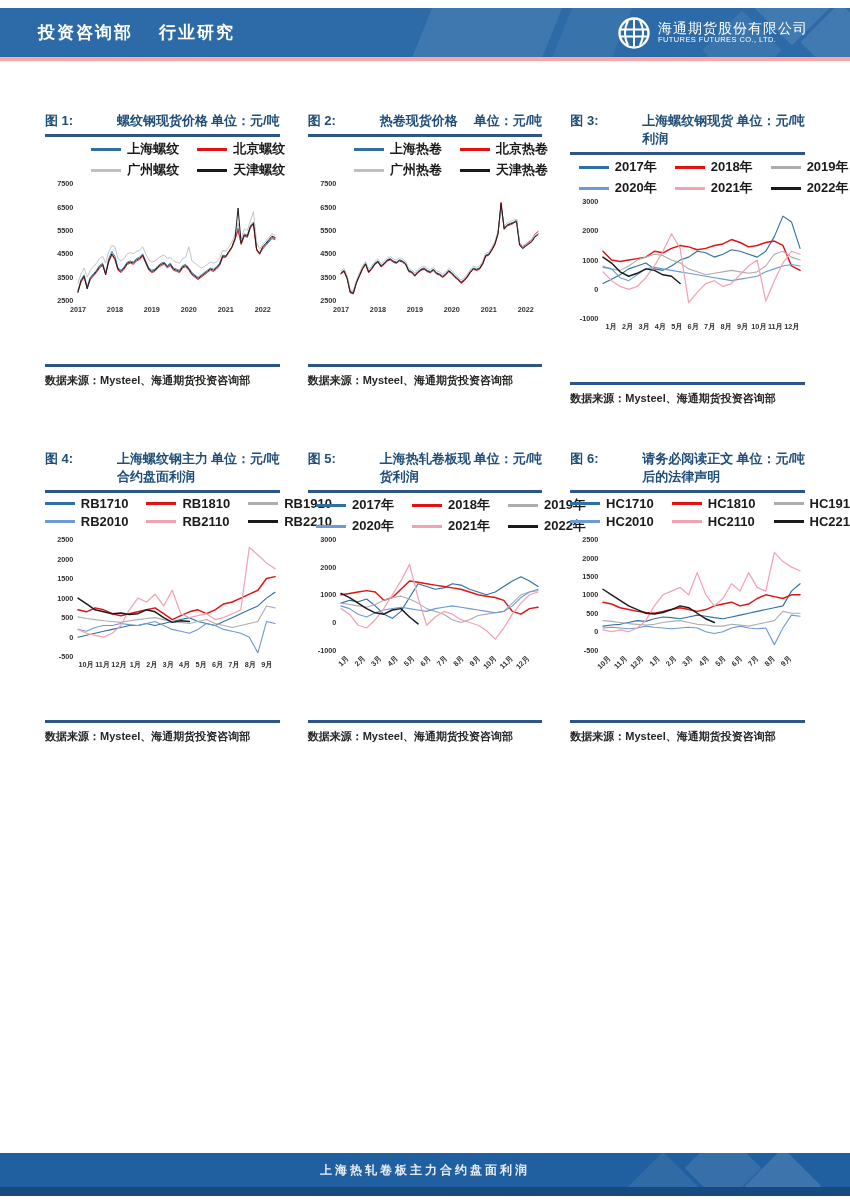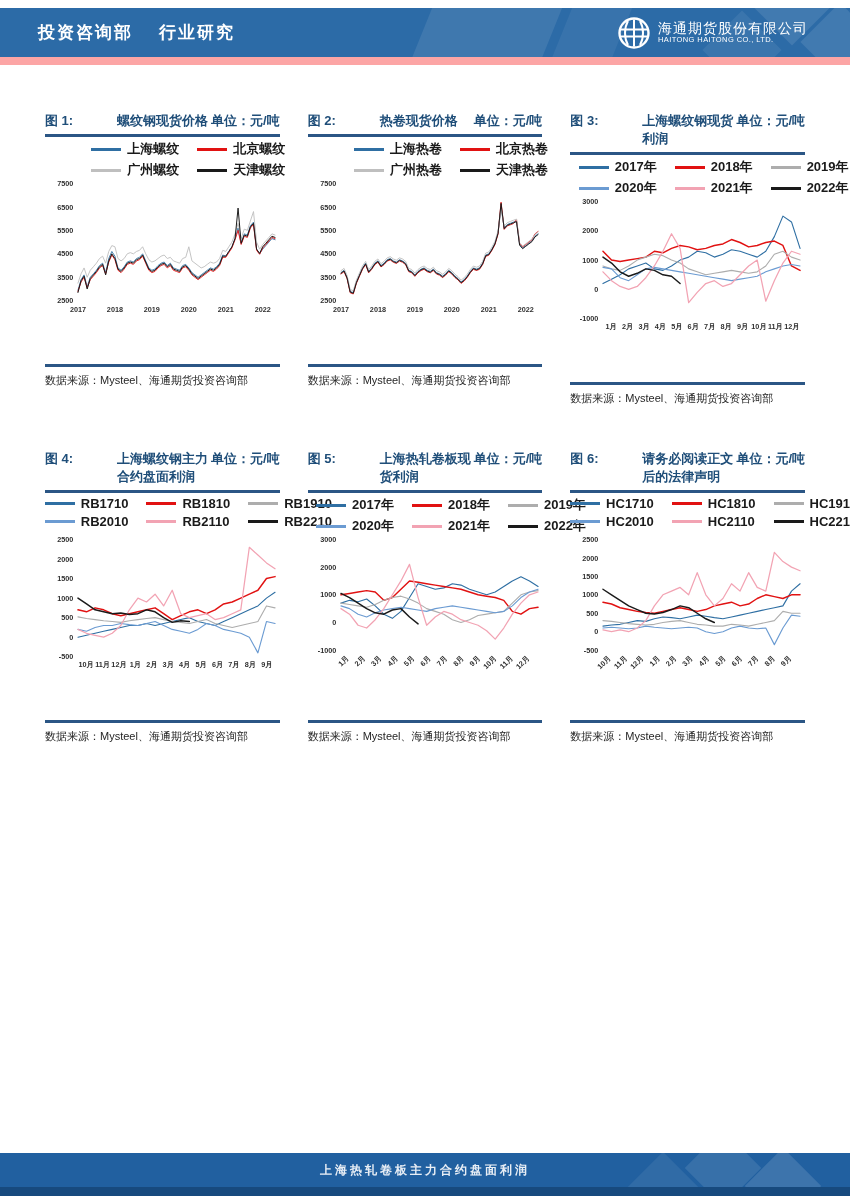--- a/index.html
+++ b/index.html
@@ -1,21 +1,21 @@
 <!DOCTYPE html>
 <html><head>
 <meta charset="utf-8">
 <style>
   html,body{margin:0;padding:0;}
   body{width:850px;height:1202px;background:#fff;position:relative;
        font-family:"Liberation Sans","DejaVu Sans",sans-serif;overflow:hidden;}
 
   
   .hdr{position:absolute;top:8px;left:0;right:0;height:49px;background:#2c6ba7;
-       border-bottom:8px solid #fca5a5;overflow:hidden;display:flex;align-items:center;}
+       border-bottom:4px solid #fca5a5;overflow:hidden;display:flex;align-items:center;}
   .hdr .deco{position:absolute;background:rgba(255,255,255,.09);transform:skewX(-22deg);}
   .hdr .d1{left:420px;top:-10px;width:130px;height:80px;}
   .hdr .d2{left:560px;top:-10px;width:60px;height:80px;background:rgba(255,255,255,.06);}
   .hdr .dm{position:absolute;background:rgba(255,255,255,.10);width:56px;height:56px;transform:rotate(45deg);}
   .hdr .m1{right:30px;top:-30px;} .hdr .m2{right:-18px;top:6px;} .hdr .m3{right:80px;top:14px;background:rgba(255,255,255,.07);}
   .hdr-left{display:flex;gap:26px;margin-left:38px;color:#fff;font-size:17px;font-weight:bold;letter-spacing:2px;z-index:2;}
   .hdr-right{position:absolute;right:42px;top:0;height:100%;display:flex;align-items:center;gap:7px;z-index:2;color:#fff;}
   .logo-txt{display:flex;flex-direction:column;line-height:1.15;}
   .logo-cn{font-size:14px;font-weight:normal;letter-spacing:1px;}
   .logo-en{font-size:7.5px;letter-spacing:.4px;}
@@ -30,21 +30,21 @@
   .figtitle{margin-left:14px;flex:1;}
   .figunit{white-space:nowrap;}
   .cbody{position:relative;height:222px;margin-top:2px;}
   .cbody svg{width:100%;height:100%;display:block;}
   .tick{font:700 11px "Liberation Sans","DejaVu Sans",sans-serif;fill:#303030;}
   .legend{position:absolute;top:1px;left:54px;right:2px;display:flex;justify-content:center;z-index:2;}
   .lg-grid{display:grid;column-gap:18px;row-gap:3px;}
   .lg-item{display:flex;align-items:center;gap:6px;font-size:13px;font-weight:bold;color:#1a1a1a;white-space:nowrap;}
   .sw{display:inline-block;width:30px;height:3px;}
   .cfoot{border-top:3px solid #2b5685;margin-top:3px;padding-top:6px;
-         font-size:11px;font-weight:normal;color:#262626;}
+         font-size:11px;font-weight:bold;color:#262626;}
 
   
   .ftr{position:absolute;left:0;right:0;top:1153px;height:34px;background:#2160a0;
        display:flex;align-items:center;justify-content:center;overflow:hidden;}
   .ftr-txt{color:#e8eef5;font-size:12px;font-weight:bold;letter-spacing:3px;z-index:2;}
   .ftr .dm{position:absolute;background:rgba(255,255,255,.10);width:54px;height:54px;transform:rotate(45deg);}
   .ftr .f1{right:100px;top:-12px;} .ftr .f2{right:40px;top:6px;background:rgba(255,255,255,.13);} .ftr .f3{right:160px;top:10px;background:rgba(255,255,255,.07);}
   .ftr2{position:absolute;left:0;right:0;top:1187px;height:9px;background:#174a7e;}
 </style>
 </head>
@@ -61,21 +61,21 @@
     <span>行业研究</span>
   </div>
   <div class="hdr-right">
     <svg width="34" height="34" viewBox="0 0 34 34">
       <circle cx="17" cy="17" r="14.5" fill="none" stroke="#fff" stroke-width="2.4"></circle>
       <path d="M17 3.5 v27 M11 5 c-4 7 -4 17 0 24 M23 5 c4 7 4 17 0 24" fill="none" stroke="#fff" stroke-width="2"></path>
       <path d="M4 13.5 h26 M4 20.5 h26" fill="none" stroke="#fff" stroke-width="2"></path>
     </svg>
     <div class="logo-txt">
       <span class="logo-cn">海通期货股份有限公司</span>
-      <span class="logo-en">HAITONG HAITONG CO., LTD.</span>
+      <span class="logo-en">FUTURES FUTURES CO., LTD.</span>
     </div>
   </div>
 </div>
 
 <div class="grid">
 
   <section class="panel">
     <div class="chead">
       <span class="figlab">图 1:</span>
       <span class="figtitle">螺纹钢现货价格</span>

